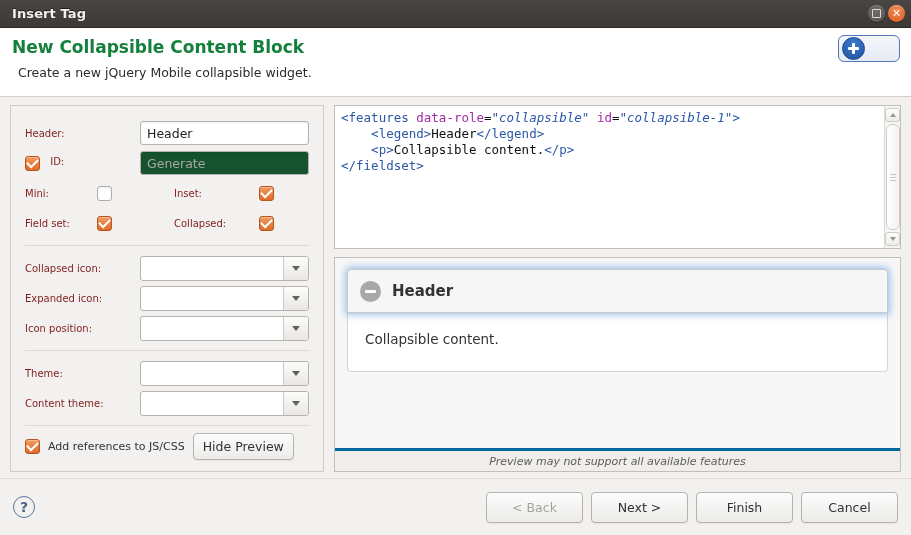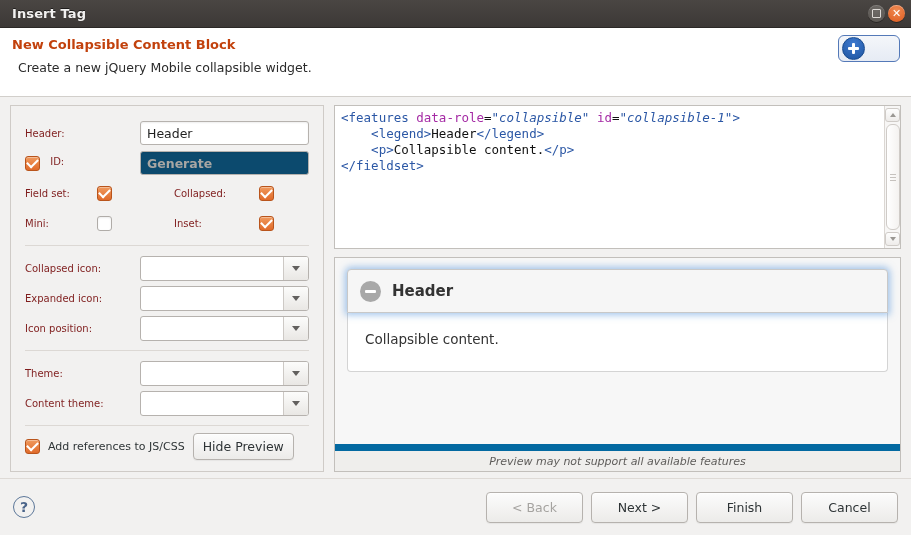--- a/index.html
+++ b/index.html
@@ -60,22 +60,22 @@
   .banner {
     background: #ffffff;
     height: 69px;
     border-bottom: 1px solid #d2cfcb;
     position: relative;
     padding: 9px 12px 0 12px;
     box-sizing: border-box;
   }
   .banner-title {
     font-weight: bold;
-    font-size: 13px;
-    color: #c2410c;
+    font-size: 17px;
+    color: #15803d;
     margin-bottom: 8px;
   }
   .banner-sub {
     font-size: 12.5px;
     color: #2b2b2b;
     padding-left: 6px;
   }
   .banner-icon-btn {
     position: absolute;
     right: 11px; top: 7px;
@@ -135,21 +135,21 @@
     border: 1px solid #b6b2ae;
     border-radius: 3px;
     background: #fff;
     box-shadow: inset 0 1px 2px rgba(0,0,0,.07);
     display: flex; align-items: center;
     padding: 0 6px;
     box-sizing: border-box;
     font-size: 12.5px;
     color: #1f1f1f;
   }
-  .txtfield.placeholder { color: #a8a6a3; background: #0c4a6e; font-weight: bold; }
+  .txtfield.placeholder { color: #a8a6a3; background: #14532d; }
   .f-header { width: 182px; }
   .f-id { width: 182px; }
 
   
   .cb {
     width: 15px; height: 15px;
     border-radius: 3px;
     box-sizing: border-box;
     display: inline-flex; align-items: center; justify-content: center;
     flex: 0 0 auto;
@@ -342,21 +342,21 @@
     border: 1px solid #d4d4d4;
     border-top: none;
     border-radius: 0 0 4px 4px;
     padding: 18px 17px 24px 17px;
     font-size: 13.5px;
     color: #333;
     box-sizing: border-box;
   }
   .preview-foot {
     height: 20px;
-    border-top: 7px solid #0369a1;
+    border-top: 3px solid #0369a1;
     background: #efeeec;
     display: flex; align-items: center; justify-content: center;
     font-size: 11px;
     font-style: italic;
     color: #5e5c5a;
     flex: 0 0 auto;
   }
 
   
   .footer {
@@ -416,34 +416,34 @@
       <span class="lbl lbl-w">
         <span class="cb on">
             <span class="tick"></span>
           </span>
         <span style="margin-left:7px;vertical-align:2px;text-align:right;">ID:</span>
       </span>
       <span class="txtfield f-id placeholder">Generate</span>
     </div>
 
     <div class="row">
+      <span class="lbl" style="width:72px">Mini:</span>
+      <span class="cb off"></span>
+      <span class="lbl" style="width:85px;margin-left:62px">Inset:</span>
+      <span class="cb on">
+          <span class="tick"></span>
+        </span>
+    </div>
+
+    <div class="row">
       <span class="lbl" style="width:72px">Field set:</span>
       <span class="cb on">
           <span class="tick"></span>
         </span>
       <span class="lbl" style="width:85px;margin-left:62px">Collapsed:</span>
-      <span class="cb on">
-          <span class="tick"></span>
-        </span>
-    </div>
-
-    <div class="row">
-      <span class="lbl" style="width:72px">Mini:</span>
-      <span class="cb off"></span>
-      <span class="lbl" style="width:85px;margin-left:62px">Inset:</span>
       <span class="cb on">
           <span class="tick"></span>
         </span>
     </div>
 
     <div class="sep"></div>
 
     <div class="row">
       <span class="lbl lbl-w">Collapsed icon:</span>
       <span class="combo">

